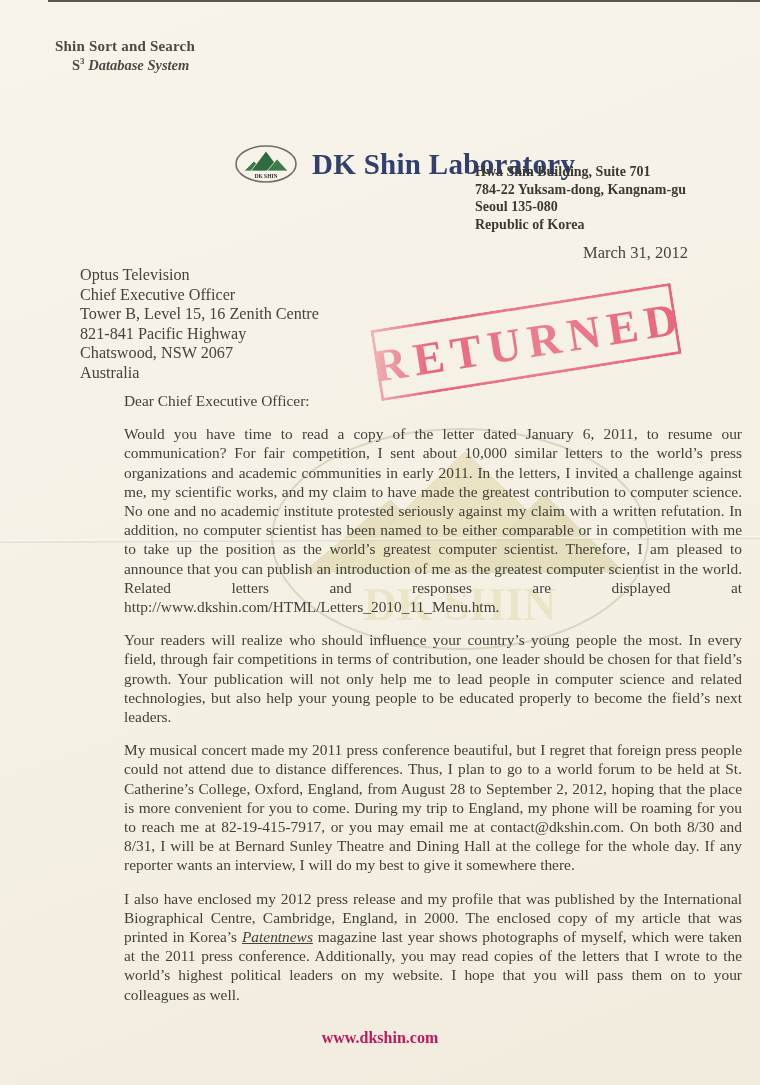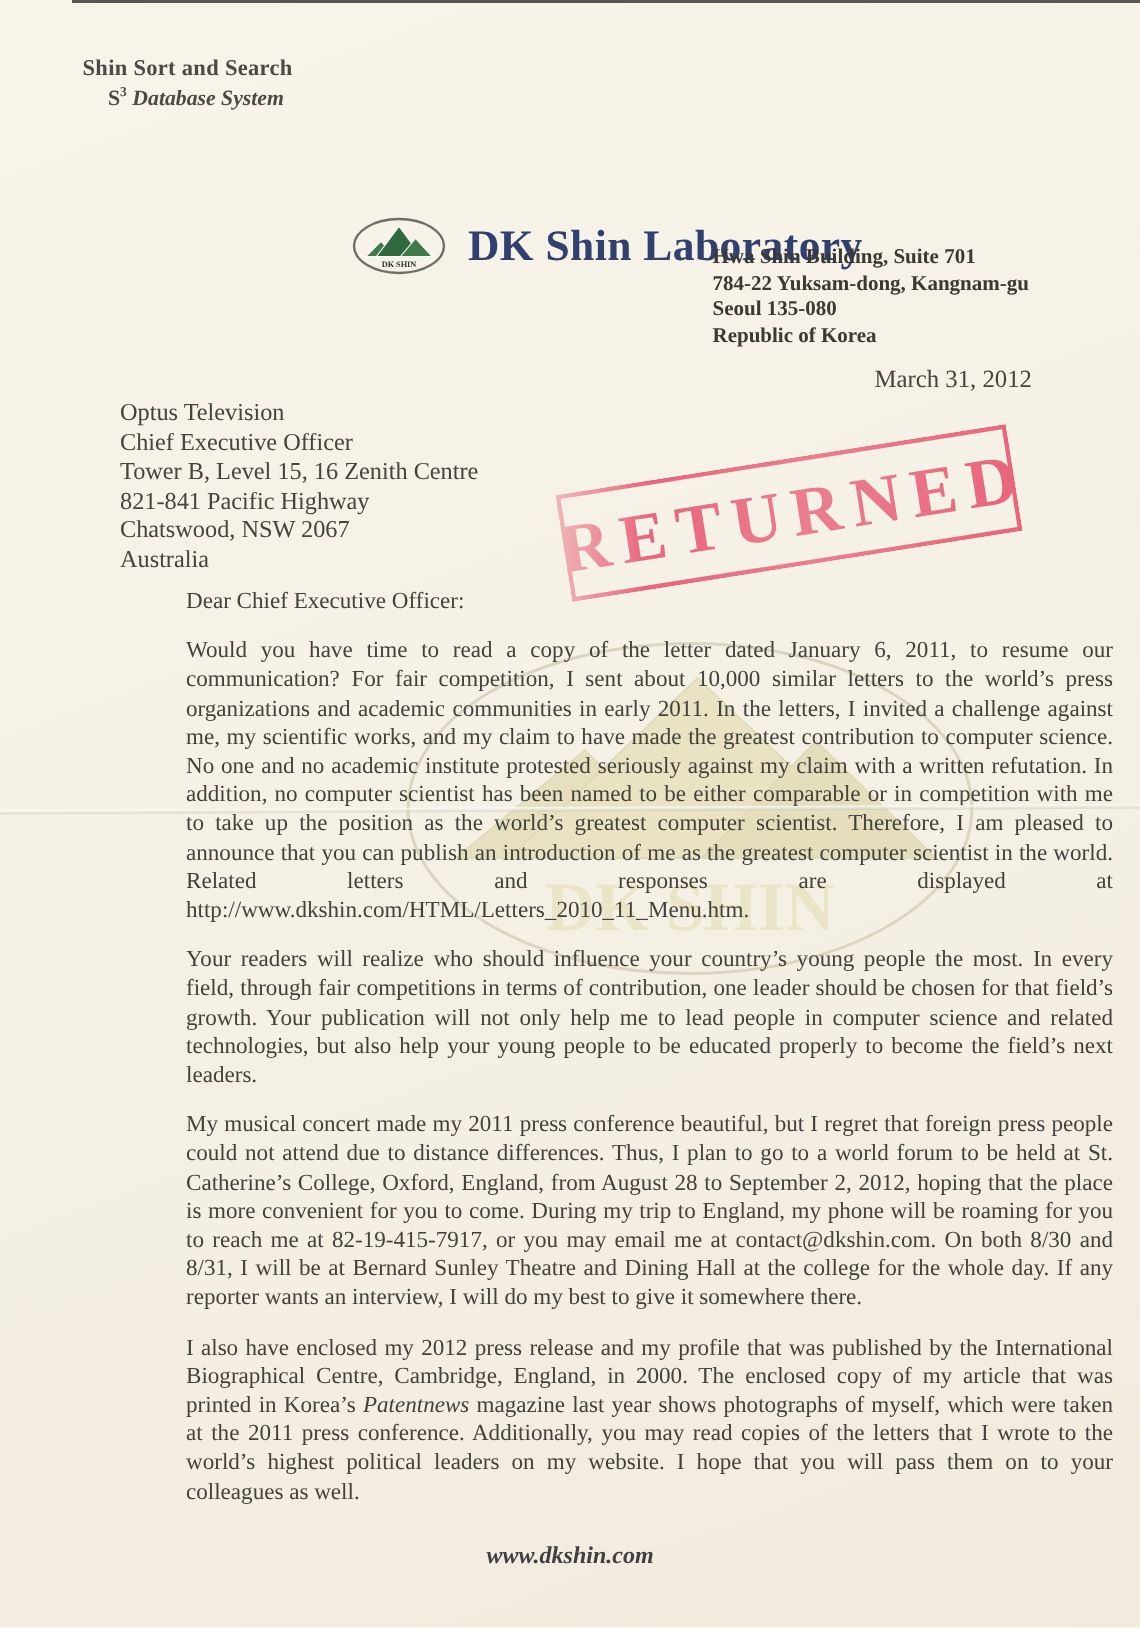--- a/index.html
+++ b/index.html
@@ -58,24 +58,24 @@
     position:absolute;left:0;top:538px;width:760px;height:3px;
     background:linear-gradient(to bottom,rgba(255,255,255,.85),rgba(186,178,155,.38));
     transform:rotate(-.3deg);
     z-index:2;
   }
 
   
   .letter-body{position:absolute;left:80px;top:391px;width:618px;z-index:1;margin-left:44px;}
   .salutation{font-size:16.2px;margin:0 0 15px 0;color:#45443d;}
   .letter-body p{font-size:15.4px;line-height:19.2px;text-align:justify;margin:0 0 14px 0;color:#42413a;}
-  .letter-body p .it{font-style:italic;}
+  .letter-body p .it{font-style:italic;text-decoration:underline;}
 
   .footer{position:absolute;left:0;right:0;top:1029px;text-align:center;z-index:1;}
-  .footer .site{font-size:16px;font-weight:bold;font-style:italic;color:#404040;}
+  .footer .site{font-size:16px;font-weight:bold;color:#be185d;}
 </style>
 </head>
 <body>
 
 <div class="page">
 
   <div class="scan-edge"></div>
 
   <div class="product">
     <div class="name">Shin Sort and Search</div>

